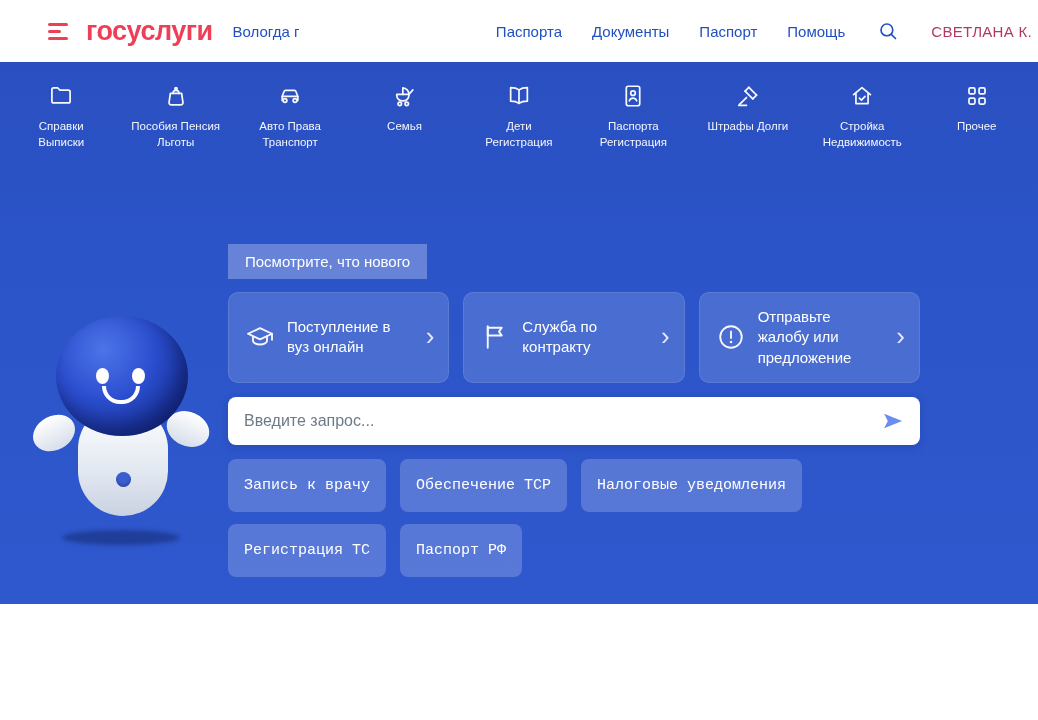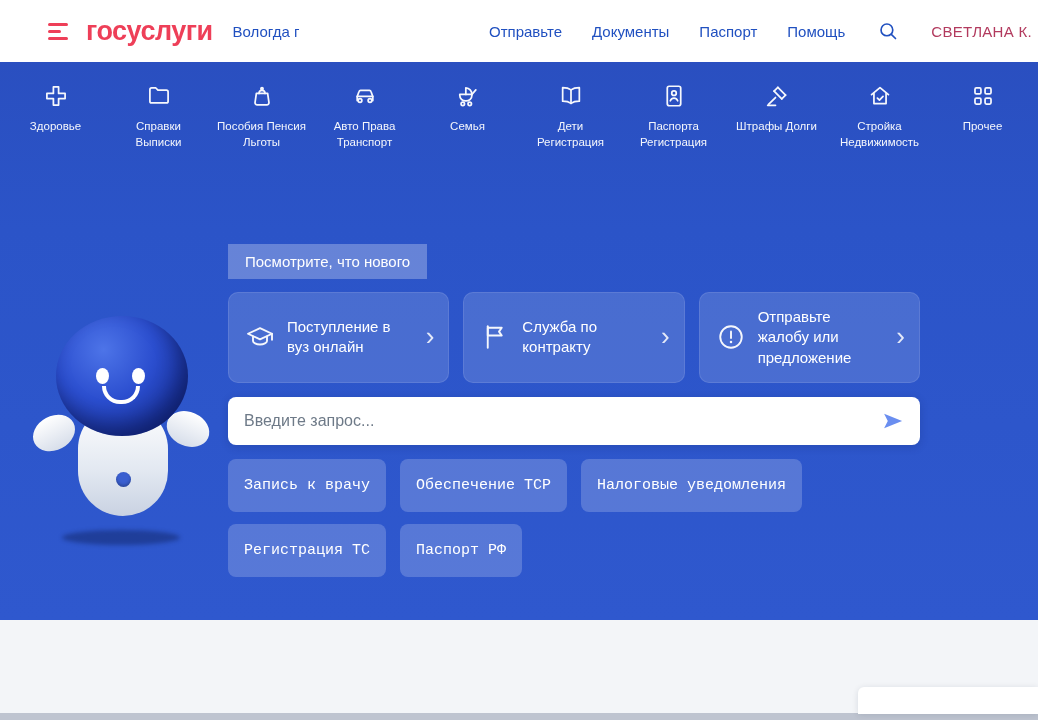--- a/index.html
+++ b/index.html
@@ -7,21 +7,21 @@
     --link-blue:#2050c0;
     --hero-blue:#2b54c8;
     --hero-blue-deep:#2a4fc0;
     --username-color:#b23a5e;
     --footer-bg:#f3f5f8;
     --send-arrow:#6a8ef0;
   }
   *{box-sizing:border-box;margin:0;padding:0}
   html,body{margin:0;background:#fff}
   body{font-family:"Liberation Sans",sans-serif}
-  .page{position:relative;width:1038px;height:720px;overflow:hidden;background:#fff}
+  .page{position:relative;width:1038px;height:604px;overflow:hidden;background:#fff}
 
   
   .topbar{display:flex;align-items:center;height:62px;padding:0 8px 0 44px;background:#fff}
   .menu-btn{background:none;border:none;cursor:pointer;display:flex;flex-direction:column;gap:4px;align-items:flex-start;padding:4px}
   .mline{display:block;height:3px;border-radius:2px;background:var(--brand-red)}
   .mline.w1{width:20px}.mline.w2{width:13px}.mline.w3{width:20px}
   .logo{font-size:27px;font-weight:700;color:var(--brand-red);margin-left:14px;letter-spacing:-.5px;white-space:nowrap}
   .location{margin-left:20px;font-size:15px;color:var(--link-blue);text-decoration:none;cursor:pointer;white-space:nowrap}
   .topnav{margin-left:auto;display:flex;align-items:center;gap:30px;white-space:nowrap}
   .navlink{font-size:15px;color:var(--link-blue);text-decoration:none;cursor:pointer}
@@ -90,43 +90,37 @@
 
   <header class="topbar">
     <button class="menu-btn">
       <span class="mline w1"></span>
       <span class="mline w2"></span>
       <span class="mline w3"></span>
     </button>
     <div class="logo">госуслуги</div>
     <a class="location">Вологда г</a>
     <nav class="topnav">
-      <a class="navlink">Отправьте</a>
+      <a class="navlink">Паспорта</a>
       <a class="navlink">Документы</a>
       <a class="navlink">Паспорт</a>
       <a class="navlink">Помощь</a>
       <button class="search-btn">
         <svg class="search-svg" width="22" height="22" viewBox="0 0 24 24">
           <circle cx="10.8" cy="10.8" r="6.4"></circle>
             <path d="M15.6 15.6 20.2 20.2"></path>
         </svg>
       </button>
       <a class="username">СВЕТЛАНА К.</a>
     </nav>
   </header>
 
   <section class="hero">
 
     <div class="cats">
-      <div class="cat">
-        <svg viewBox="0 0 24 24">
-            <path d="M9.6 3.6h4.8v6h6v4.8h-6v6H9.6v-6h-6V9.6h6z"></path>
-          </svg>
-        <span class="cat-label">Здоровье</span>
-      </div>
       <div class="cat">
         <svg viewBox="0 0 24 24">
             <path d="M3.6 6.2c0-.9.7-1.6 1.6-1.6h3.9l1.9 2h7.8c.9 0 1.6.7 1.6 1.6v8.6c0 .9-.7 1.6-1.6 1.6H5.2c-.9 0-1.6-.7-1.6-1.6z"></path>
           </svg>
         <span class="cat-label">Справки Выписки</span>
       </div>
       <div class="cat">
         <svg viewBox="0 0 24 24">
             <path d="M6.8 9.6h10.4l1.2 8.2c.2 1.2-.8 2.4-2 2.4H7.6c-1.2 0-2.2-1.2-2-2.4z"></path>
             <path d="M9.2 9.6a2.8 2.8 0 0 1 5.6 0"></path>

